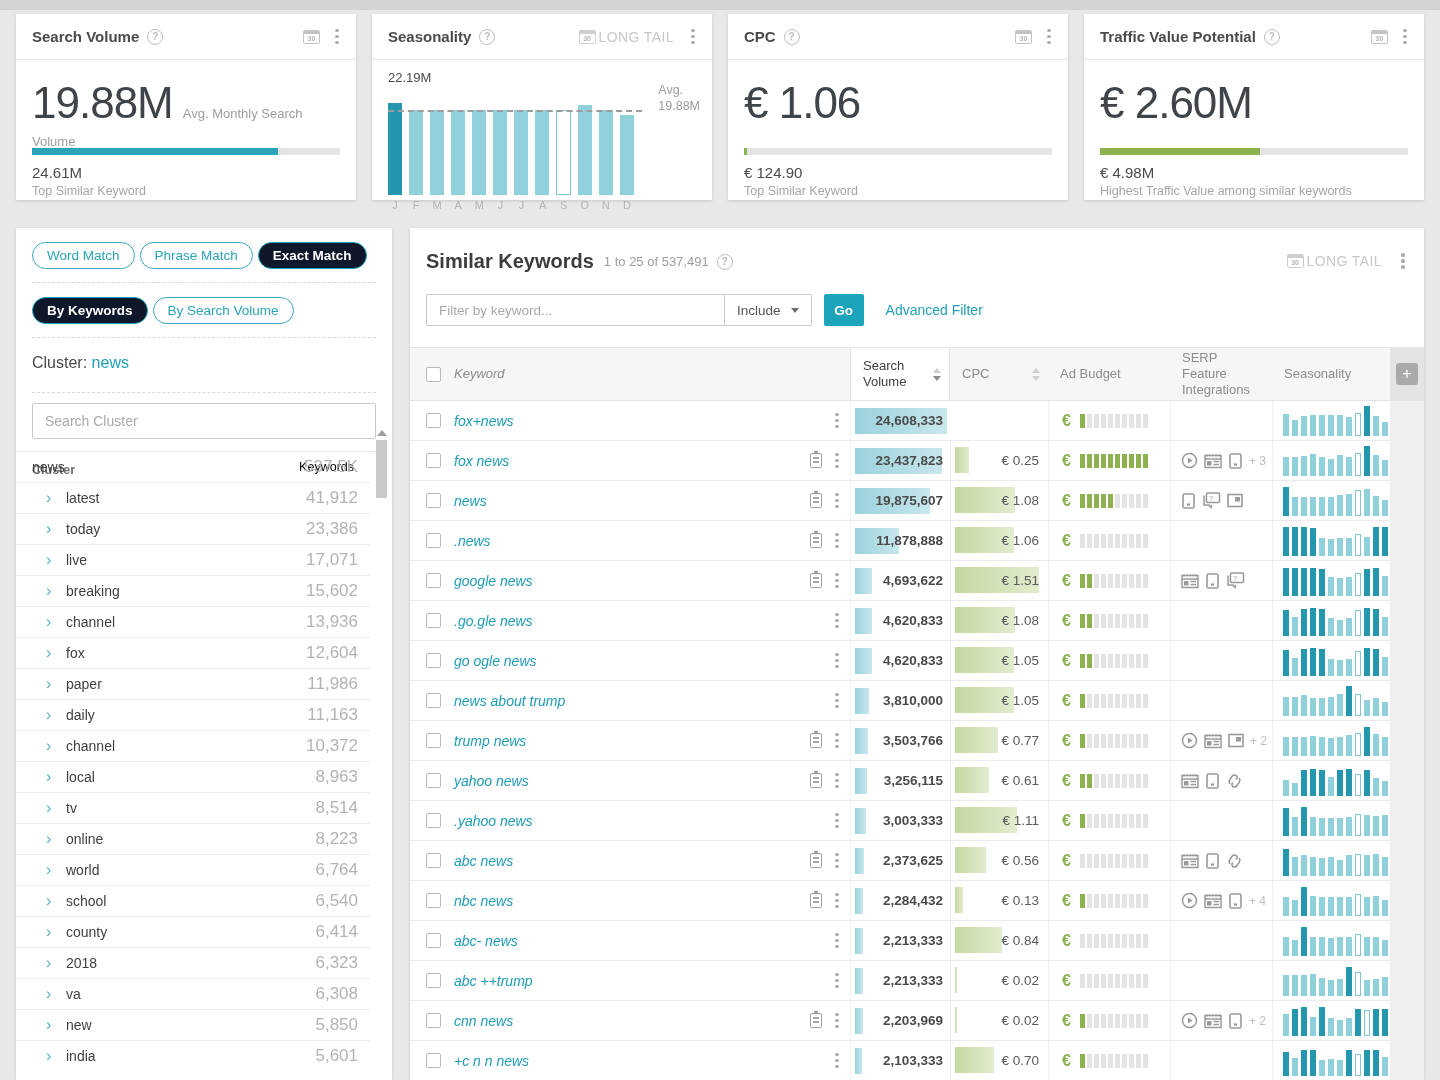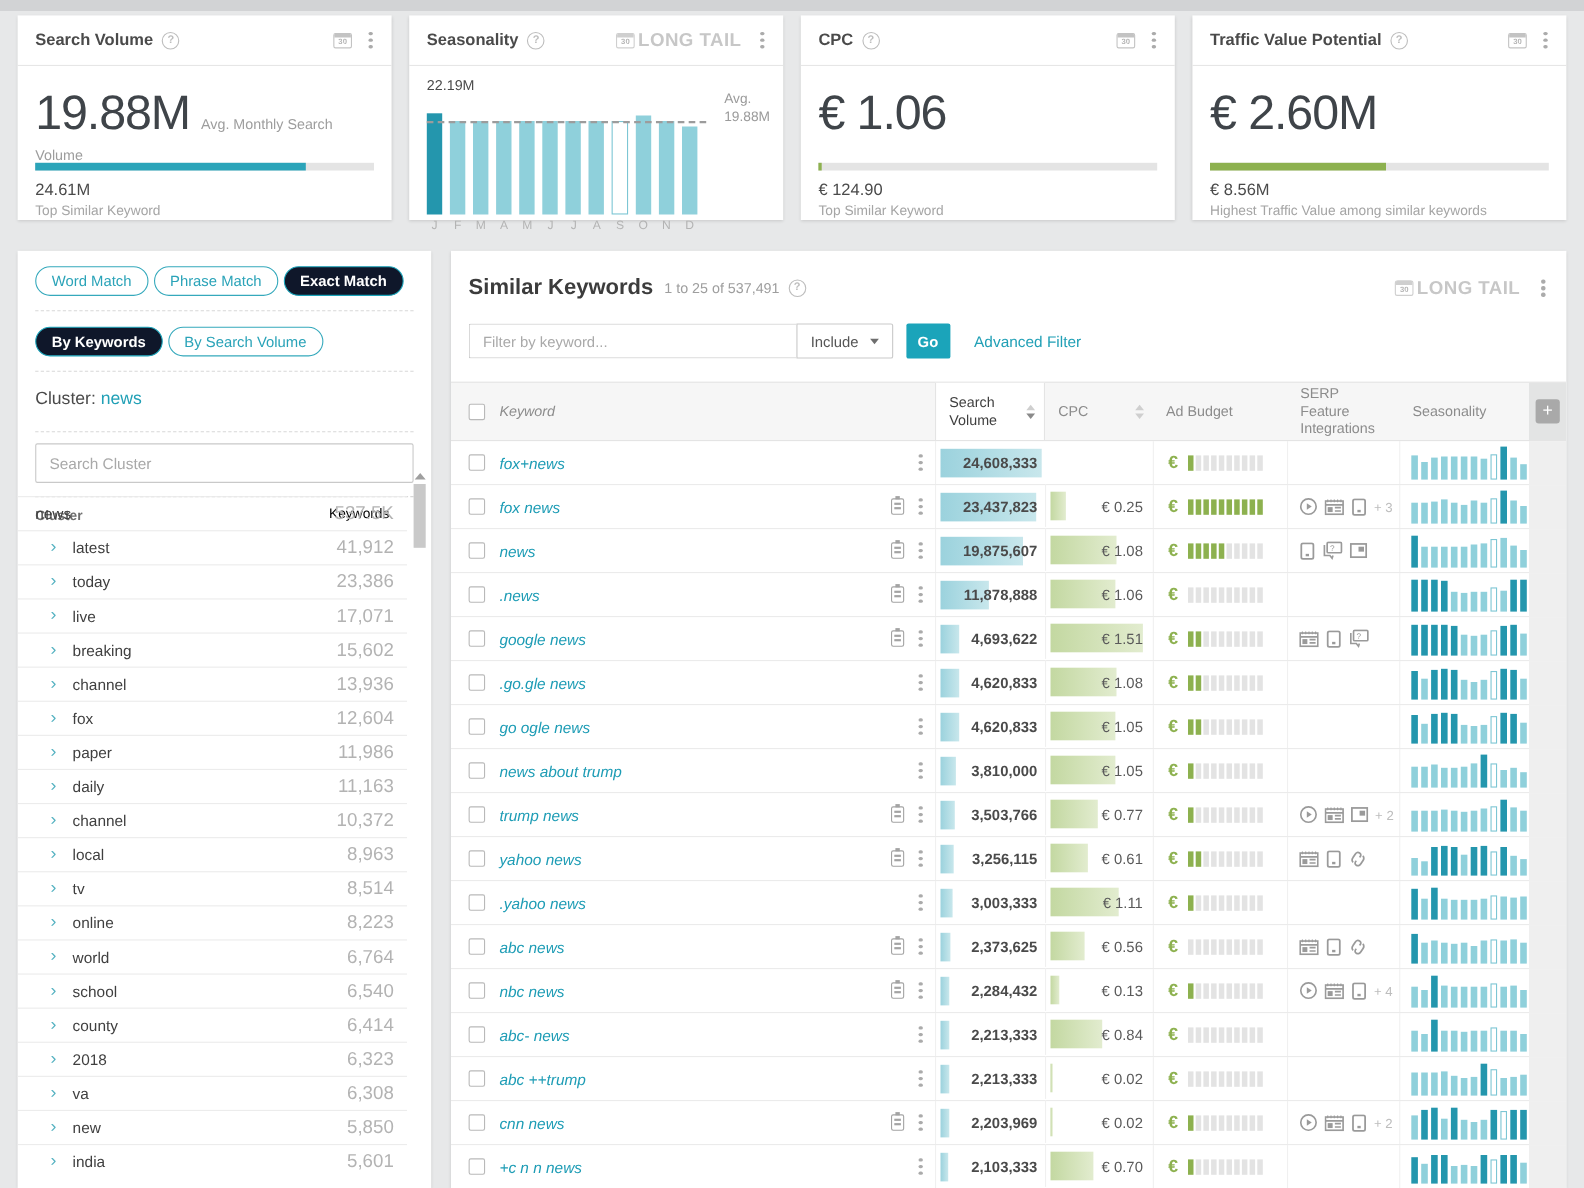--- a/index.html
+++ b/index.html
@@ -24,21 +24,21 @@
 
   
   .help { width:16px; height:16px; border:1px solid #bdbdbd; border-radius:50%; color:#bdbdbd; font-size:10px; font-weight:700; display:inline-flex; align-items:center; justify-content:center; margin-left:8px; }
   .help::after { content:"?"; }
   .cal { width:17px; height:14px; border:1px solid #c3c3c3; border-radius:2px; position:relative; display:inline-flex; align-items:center; justify-content:center; }
   .cal::before { content:""; position:absolute; top:-1px; left:0; right:0; height:4px; background:#c3c3c3; border-radius:2px 2px 0 0; }
   .cal .cal-num { position:relative; font-size:7px; font-weight:700; color:#b5b5b5; margin-top:3px; }
   .kebab { display:inline-flex; flex-direction:column; align-items:center; justify-content:center; width:14px; height:18px; cursor:pointer; }
   .kebab i { width:3.5px; height:3.5px; border-radius:50%; background:#ababab; margin:1.4px 0; }
   .longtail { display:inline-flex; align-items:center; gap:3px; }
-  .longtail .lt-txt { font-size:17px; font-weight:700; color:#c7c7c7; letter-spacing:.4px; }
+  .longtail .lt-txt { font-size:14px; font-weight:400; color:#c7c7c7; letter-spacing:.4px; }
   .longtail .cal { border-color:#cfcfcf; } .longtail .cal::before { background:#cfcfcf; }
 
   
   .hchart { position:absolute; left:16px; top:10px; right:78px; }
   .hpeak { font-size:13px; color:#4a4a4a; margin-bottom:18px; }
   .hbars { position:relative; height:92px; display:flex; align-items:flex-end; gap:7px; }
   .hbar { width:17px; }
   .hbar.d { background:#2496ad; } .hbar.l { background:#8fd0db; }
   .hbar.o { background:#fff; border:1px solid #7dc6d4; }
   .avgline { position:absolute; left:0; right:-8px; border-top:2px dashed #9c9c9c; }
@@ -263,21 +263,21 @@
         <i></i>
         <i></i>
         <i></i>
       </span>
   </div>
   <div class="card-bd">
     <span class="bigval">€ 2.60M</span>
     <div class="ptrack">
         <div class="pfill green" id="tv-fill" style="width: 52%;"></div>
       </div>
-    <div class="sub-val">€ 8.56M</div>
+    <div class="sub-val">€ 4.98M</div>
     <div class="sub-lbl">Highest Traffic Value among similar keywords</div>
   </div>
 </div>
 
 <div class="sidebar">
   <div class="sb-row" id="match-tabs"><span class="pill">Word Match</span><span class="pill">Phrase Match</span><span class="pill active">Exact Match</span></div>
   <div class="dashed"></div>
   <div class="sb-row" id="view-tabs"><span class="pill active">By Keywords</span><span class="pill">By Search Volume</span></div>
   <div class="dashed"></div>
   <div class="cluster-line">

